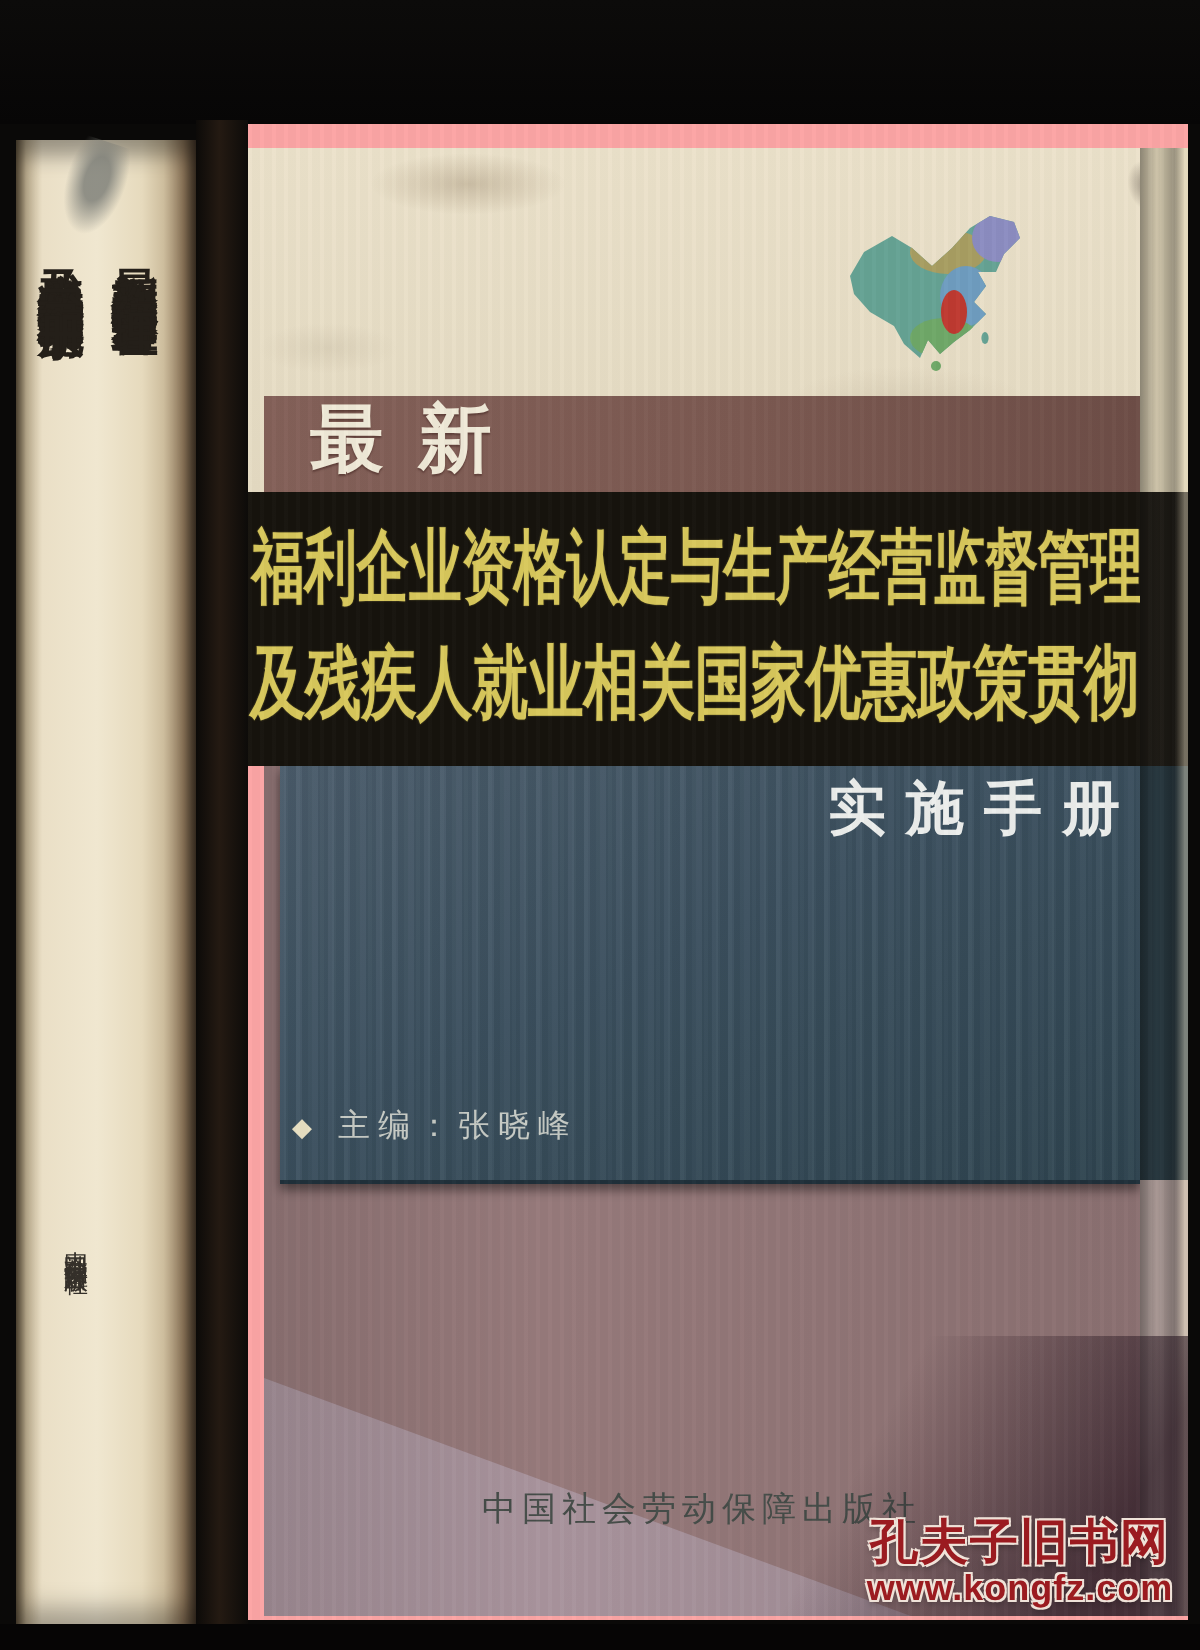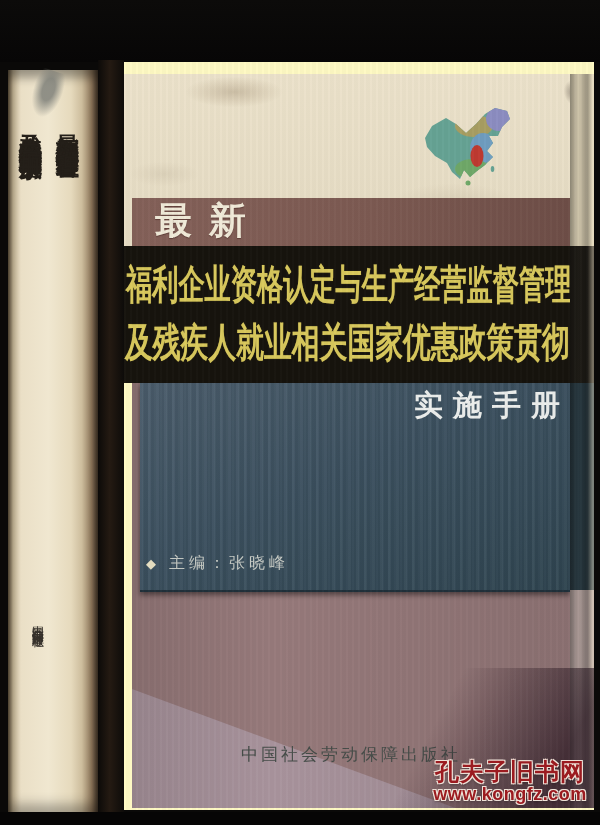--- a/index.html
+++ b/index.html
@@ -20,21 +20,21 @@
   .spine-col.rightcol{left:48px;top:46px;}
   .spine-col.leftcol{left:11px;top:46px;}
   .spine-publisher{position:absolute;left:24px;top:546px;writing-mode:vertical-rl;text-orientation:upright;
     font-family:"Liberation Serif",serif;font-size:12px;letter-spacing:1px;color:#35302a;line-height:1;white-space:nowrap;}
 
   
   .gap{position:absolute;left:98px;top:60px;width:26px;height:752px;
     background:linear-gradient(to right,#0c0a08,#241a12 45%,#0d0b09);}
 
   
-  .cover{position:absolute;left:124px;top:62px;width:470px;height:748px;background:#fef9c3;}
+  .cover{position:absolute;left:124px;top:62px;width:470px;height:748px;background:#fca5a5;}
   .band-cream{position:absolute;left:0;top:12px;width:470px;height:172px;
     background:
       radial-gradient(ellipse 70px 22px at 110px 18px, rgba(130,110,80,0.30), rgba(130,110,80,0) 70%),
       radial-gradient(ellipse 90px 30px at 330px 130px, rgba(150,140,115,0.18), rgba(150,140,115,0) 70%),
       radial-gradient(ellipse 50px 18px at 40px 100px, rgba(150,140,115,0.15), rgba(150,140,115,0) 70%),
       linear-gradient(to bottom,#ece2cb,#e5dbc3);}
   .corner-smudge{position:absolute;left:440px;top:6px;width:18px;height:26px;
     background:radial-gradient(ellipse, rgba(80,70,60,0.55), rgba(80,70,60,0) 70%);transform:rotate(-15deg);}
 
   .map-box{position:absolute;left:298px;top:32px;width:100px;height:80px;}

